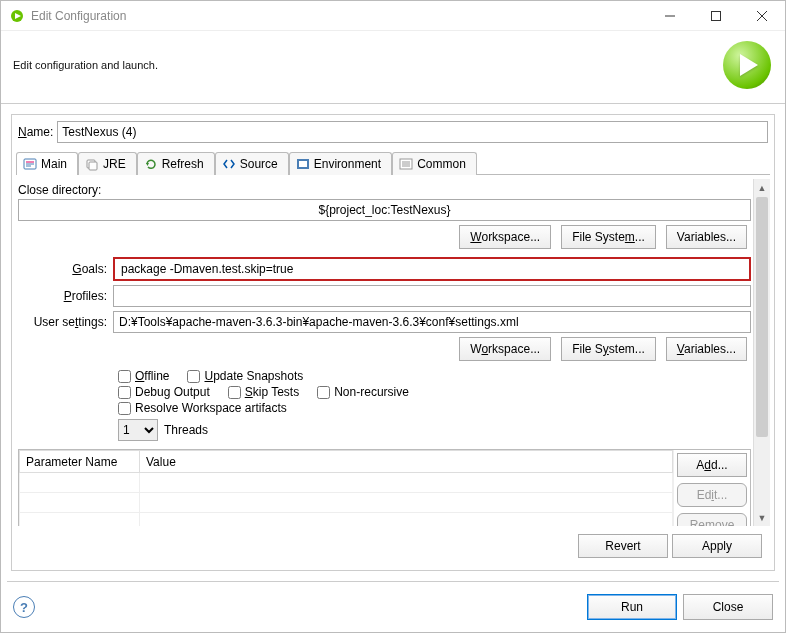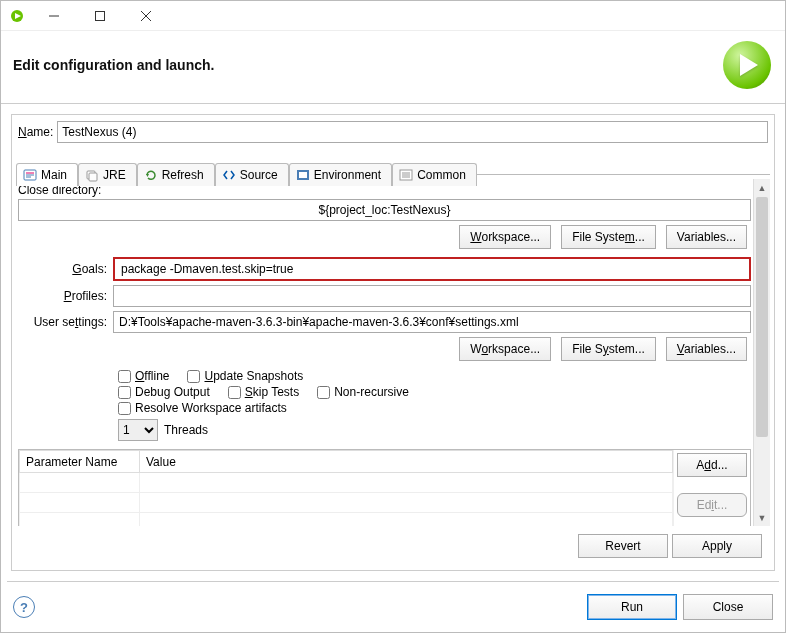--- a/index.html
+++ b/index.html
@@ -7,36 +7,36 @@
 
 
 .titlebar { display: flex; align-items: center; height: 30px; padding: 0 0 0 8px; background: #fff; border-bottom: 1px solid #eee; }
 .titlebar-icon { width: 16px; height: 16px; margin-right: 6px; display: flex; align-items: center; justify-content: center; }
 .titlebar-title { flex: 1; color: #888; }
 .win-controls { display: flex; }
 .win-btn { width: 46px; height: 30px; display: flex; align-items: center; justify-content: center; color: #333; }
 
 
 .header { padding: 10px 14px 14px 12px; display: flex; align-items: center; justify-content: space-between; border-bottom: 1px solid #ccc; }
-.header h1 { font-size: 14px; font-weight: bold; color: #111; }
+.header h1 { font-size: 11px; font-weight: normal; color: #111; }
 .run-icon { width: 48px; height: 48px; border-radius: 50%; background: radial-gradient(circle at 35% 30%, #cff59e, #6ac300 70%, #3a7a00); display: flex; align-items: center; justify-content: center; position: relative; }
 .run-icon::after { content: ""; border-left: 18px solid #fff; border-top: 11px solid transparent; border-bottom: 11px solid transparent; margin-left: 4px; filter: drop-shadow(0 1px 1px rgba(0,0,0,0.2)); }
 
 
 .main { flex: 1; padding: 10px; overflow: hidden; display: flex; flex-direction: column; }
 .fieldset { border: 1px solid #ccc; flex: 1; padding: 4px; display: flex; flex-direction: column; overflow: hidden; }
 
 .name-row { display: flex; align-items: center; margin-bottom: 6px; padding: 2px; }
 .name-row label { margin-right: 4px; }
 .name-row input { flex: 1; height: 22px; border: 1px solid #aaa; background: #fff; padding: 0 4px; }
 .underline-letter { text-decoration: underline; }
 
 
 .tabstrip { display: flex; border-bottom: 1px solid #bbb; margin-bottom: 4px; }
-.tab { display: flex; align-items: flex-end; gap: 4px; padding: 4px 10px 4px 6px; border: 1px solid #bbb; border-bottom: none; background: #f7f7f7; margin-right: 0px; border-top-left-radius: 3px; border-top-right-radius: 3px; position: relative; top: 12px; height: 23px; }
+.tab { display: flex; align-items: flex-end; gap: 4px; padding: 4px 10px 4px 6px; border: 1px solid #bbb; border-bottom: none; background: #f7f7f7; margin-right: 0px; border-top-left-radius: 3px; border-top-right-radius: 3px; position: relative; top: 1px; height: 23px; }
 .tab.active { background: #fff; }
 .tab-icon { width: 14px; height: 14px; display: inline-flex; align-items: center; justify-content: center; }
 
 
 .content-wrap { flex: 1; display: flex; overflow: hidden; }
 .content { flex: 1; padding: 4px 2px 4px 2px; overflow: hidden; }
 .vscrollbar { width: 17px; background: #f0f0f0; border-left: 1px solid #ddd; position: relative; }
 .vscrollbar-thumb { position: absolute; left: 2px; right: 2px; top: 18px; height: 240px; background: #cdcdcd; border-radius: 2px; }
 .vscrollbar-arrow { position: absolute; left: 0; right: 0; height: 17px; display: flex; align-items: center; justify-content: center; color: #666; font-size: 9px; }
 .vscrollbar-arrow.up { top: 0; }
@@ -60,21 +60,21 @@
 
 .threads-row { margin-left: 100px; margin-top: 4px; margin-bottom: 8px; display: flex; align-items: center; gap: 6px; }
 .threads-row select { height: 22px; border: 1px solid #aaa; width: 40px; }
 
 
 .param-table { display: flex; border: 1px solid #bbb; margin-top: 2px; }
 .param-grid { flex: 1; }
 .param-grid table { width: 100%; border-collapse: collapse; }
 .param-grid th { text-align: left; border: 1px solid #ddd; background: #fff; font-weight: normal; height: 22px; padding: 0 6px; }
 .param-grid td { border: 1px solid #eee; height: 20px; }
-.param-btns { display: flex; flex-direction: column; gap: 16px; padding: 3px; border-left: 1px solid #eee; }
+.param-btns { display: flex; flex-direction: column; gap: 6px; padding: 3px; border-left: 1px solid #eee; }
 .param-btns button { height: 24px; width: 70px; border: 1px solid #aaa; background: linear-gradient(#fdfdfd,#ededed); }
 .param-btns button:disabled { color: #999; background: #f4f4f4; border-radius: 6px; }
 
 
 .footer1 { padding: 8px; display: flex; justify-content: flex-end; gap: 4px; align-items: center; }
 .divider { height: 1px; background: #ccc; margin: 0 6px; }
 .footer2 { padding: 12px; display: flex; justify-content: space-between; align-items: center; }
 .help-icon { width: 22px; height: 22px; border: 1.5px solid #4a7eb5; border-radius: 50%; display: flex; align-items: center; justify-content: center; color: #4a7eb5; font-weight: bold; font-size: 13px; }
 .footer-right { display: flex; gap: 6px; }
 .footer-right button { width: 90px; height: 26px; border: 1px solid #aaa; background: linear-gradient(#fdfdfd,#ededed); }
@@ -84,20 +84,21 @@
 </head>
 <body>
 
 <div class="titlebar">
   <span class="titlebar-icon">
     <svg width="14" height="14" viewBox="0 0 14 14">
         <circle cx="7" cy="7" r="6" fill="#6ac300"></circle>
         <polygon points="5,4 11,7 5,10" fill="#fff"></polygon>
       </svg>
   </span>
+  <span class="titlebar-title">Edit Configuration</span>
   <div class="win-controls">
     <div class="win-btn">
         <svg width="10" height="10">
           <line x1="0" y1="5" x2="10" y2="5" stroke="#333" stroke-width="1"></line>
         </svg>
       </div>
     <div class="win-btn">
         <svg width="10" height="10">
           <rect x="0.5" y="0.5" width="9" height="9" fill="none" stroke="#333" stroke-width="1"></rect>
         </svg>

